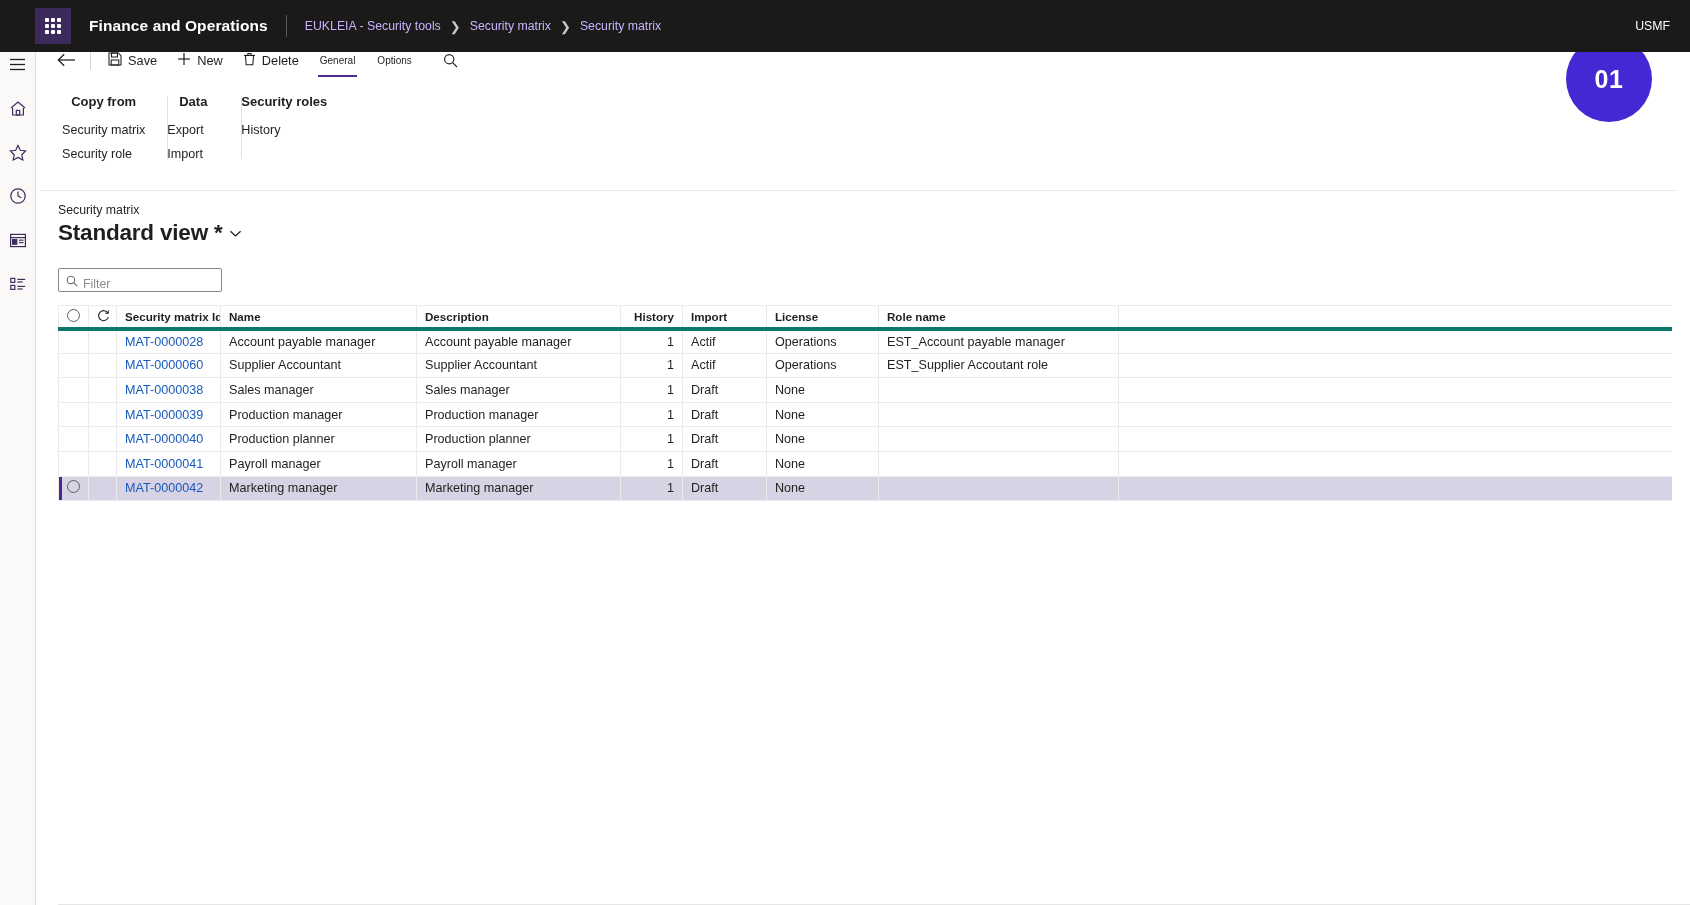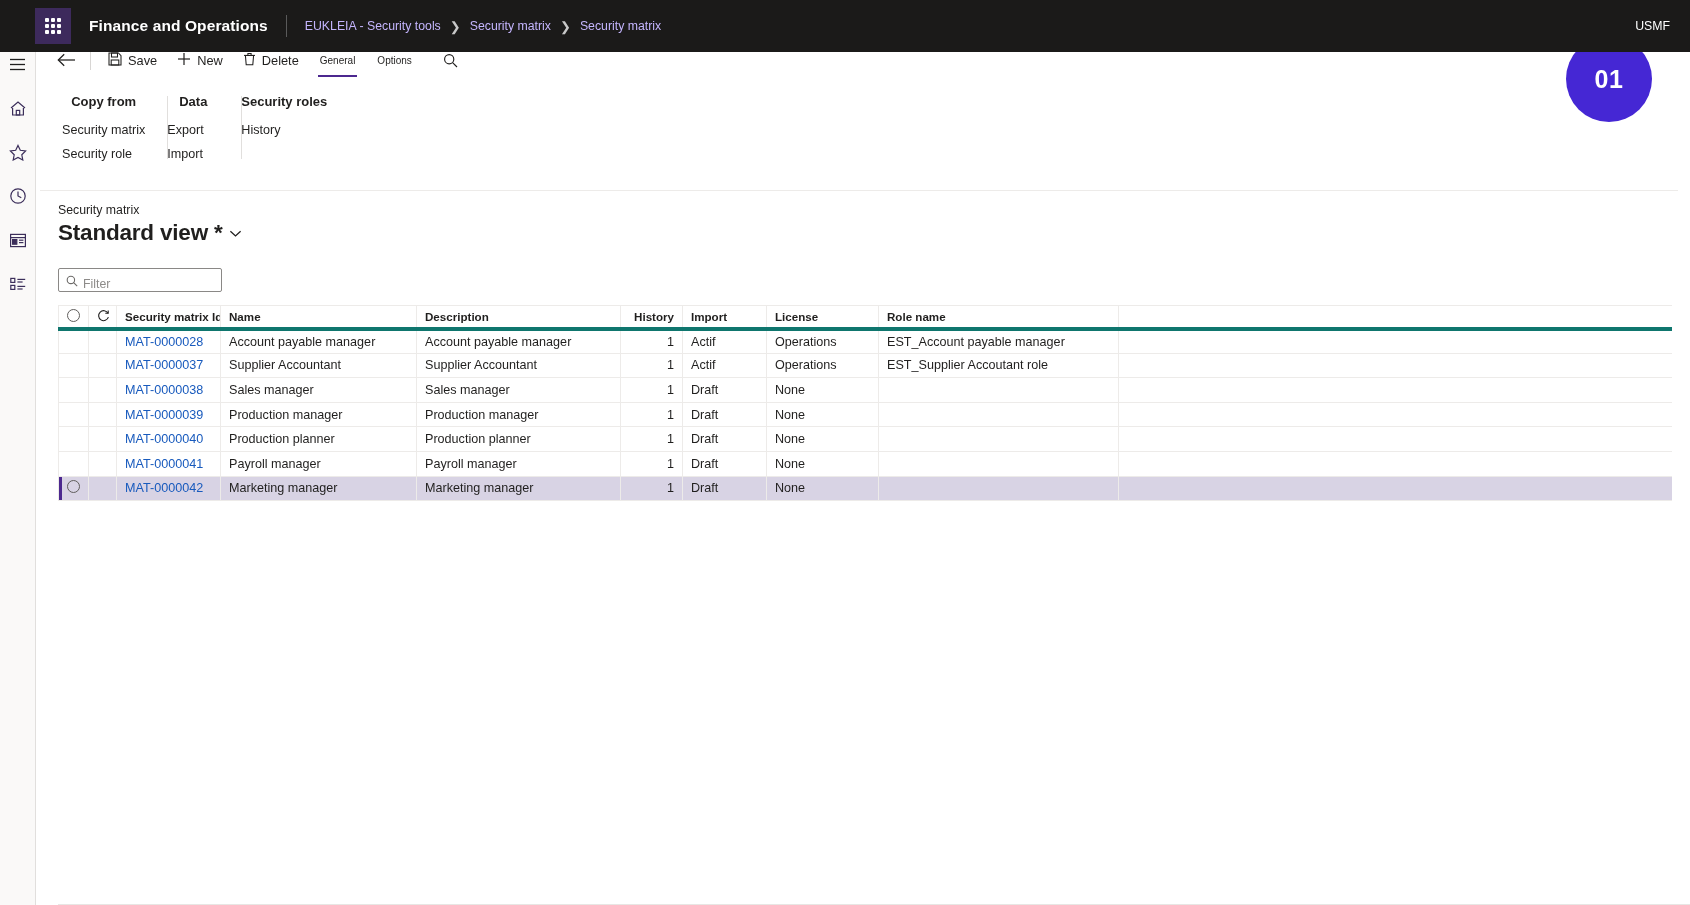--- a/index.html
+++ b/index.html
@@ -429,21 +429,21 @@
               <td>Account payable manager</td>
               <td class="num">1</td>
               <td>Actif</td>
               <td>Operations</td>
               <td>EST_Account payable manager</td>
               <td style="border-right: none;"></td>
             </tr>
             <tr>
               <td class="first"></td>
               <td></td>
-              <td><span class="cell-link">MAT-0000037</span></td>
+              <td><span class="cell-link">MAT-0000060</span></td>
               <td>Supplier Accountant</td>
               <td>Supplier Accountant</td>
               <td class="num">1</td>
               <td>Actif</td>
               <td>Operations</td>
               <td>EST_Supplier Accoutant role</td>
               <td style="border-right: none;"></td>
             </tr>
             <tr>
               <td class="first"></td>

